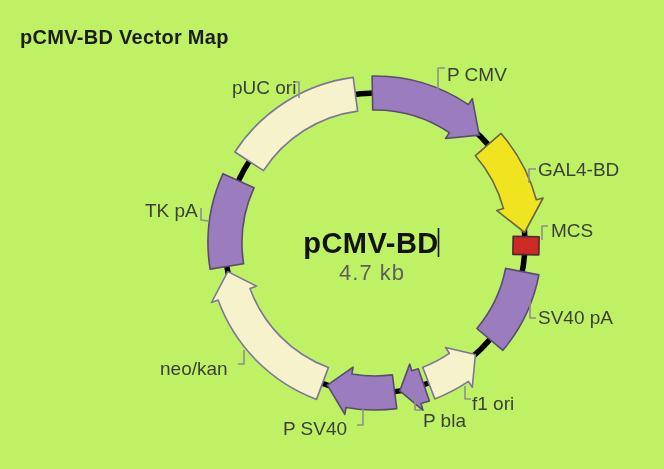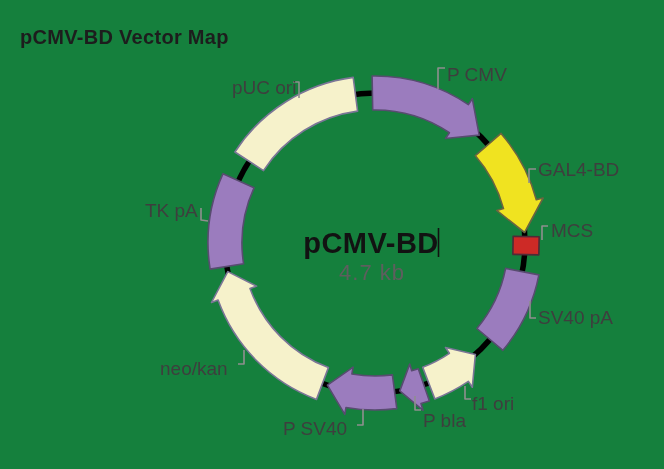--- a/index.html
+++ b/index.html
@@ -1,19 +1,19 @@
 <!DOCTYPE html>
 <html><head>
 <meta charset="utf-8">
 <style>
   html, body { margin: 0; padding: 0; background: #ffffff; }
   .stage {
     position: relative;
     width: 664px; height: 469px;
-    background: #15803d;
+    background: #bef264;
     font-family: "Liberation Sans", sans-serif;
     overflow: hidden;
   }
   svg text { font-family: "Liberation Sans", sans-serif; }
   .page-title { font-size: 20px; font-weight: bold; fill: #1d1d1d; letter-spacing: 0.3px; }
   .plasmid-name { font-size: 29px; font-weight: bold; fill: #121212; letter-spacing: 0.5px; }
   .plasmid-size { font-size: 22px; fill: #5e5e5e; letter-spacing: 1px; }
   .feature-label { font-size: 19px; fill: #3e3e3e; }
   .leader { fill: none; stroke: #8f8f8f; stroke-width: 1.6; stroke-linejoin: round; stroke-linecap: butt; }
   .cursor-bar { stroke: #111111; stroke-width: 1.6; }

